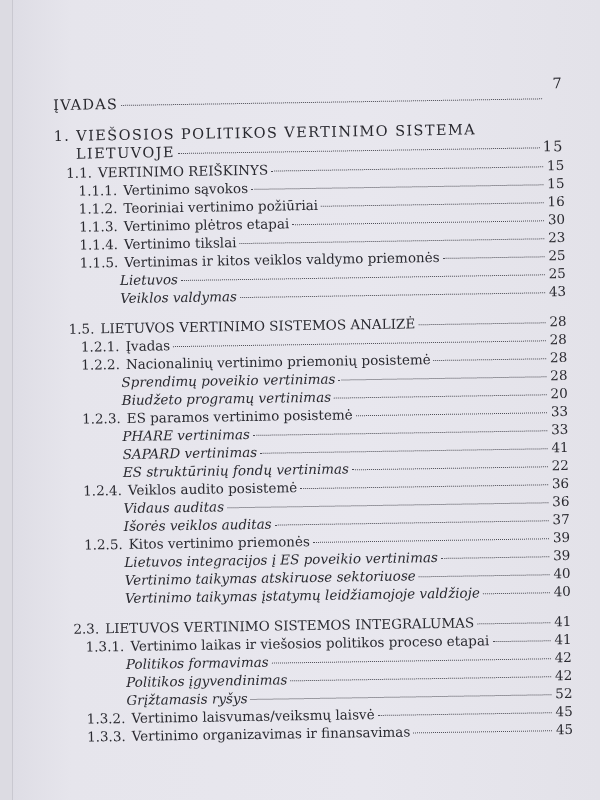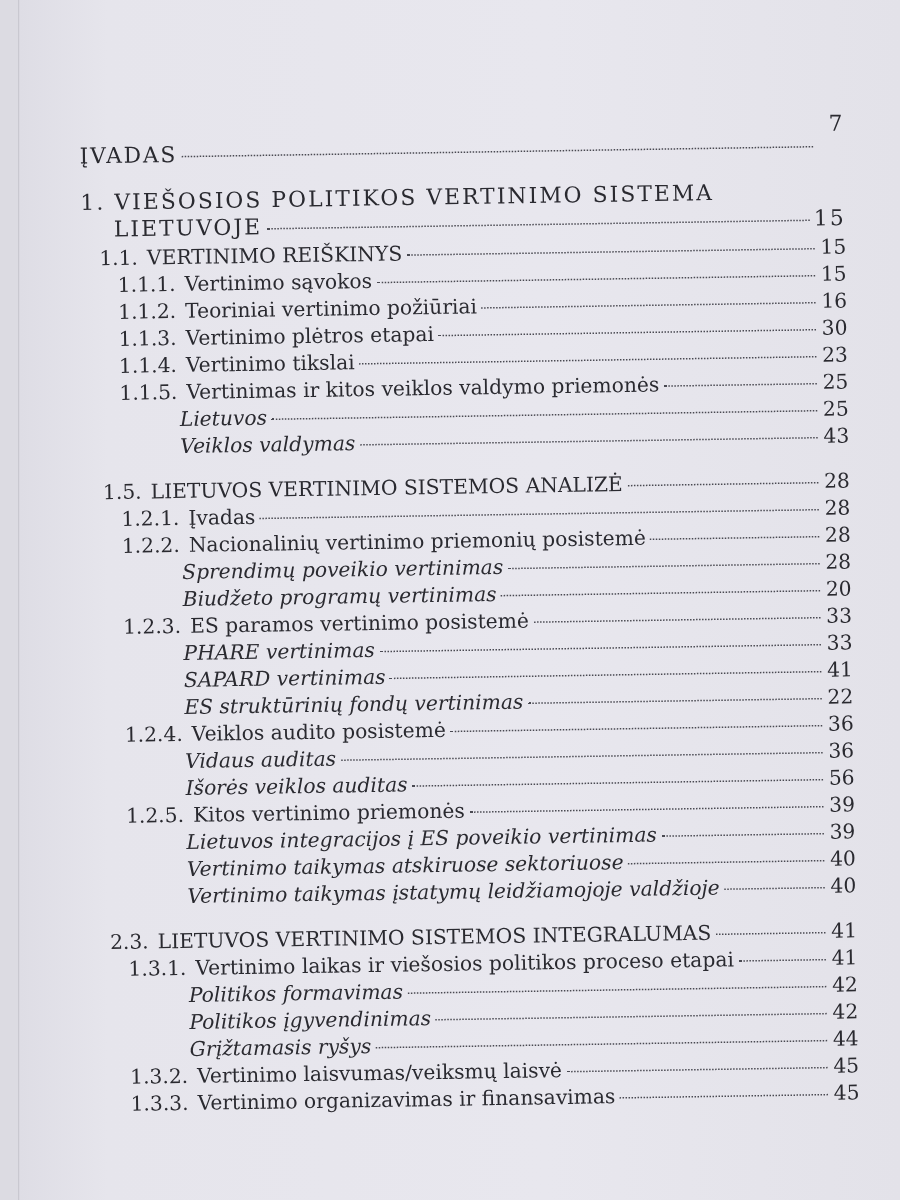--- a/index.html
+++ b/index.html
@@ -176,21 +176,21 @@
       <span class="page-no">36</span>
     </div>
     <div class="row l3 italic">
       <span class="label">Vidaus auditas</span>
       <span class="dots"></span>
       <span class="page-no">36</span>
     </div>
     <div class="row l3 italic">
       <span class="label">Išorės veiklos auditas</span>
       <span class="dots"></span>
-      <span class="page-no">56</span>
+      <span class="page-no">37</span>
     </div>
     <div class="row l2">
       <span class="num">1.2.5.</span>
       <span class="label">Kitos vertinimo priemonės</span>
       <span class="dots"></span>
       <span class="page-no">39</span>
     </div>
     <div class="row l3 italic">
       <span class="label">Lietuvos integracijos į ES poveikio vertinimas</span>
       <span class="dots"></span>
@@ -225,21 +225,21 @@
       <span class="page-no">42</span>
     </div>
     <div class="row l3 italic">
       <span class="label">Politikos įgyvendinimas</span>
       <span class="dots"></span>
       <span class="page-no">42</span>
     </div>
     <div class="row l3 italic">
       <span class="label">Grįžtamasis ryšys</span>
       <span class="dots"></span>
-      <span class="page-no">44</span>
+      <span class="page-no">52</span>
     </div>
     <div class="row l2">
       <span class="num">1.3.2.</span>
       <span class="label">Vertinimo laisvumas/veiksmų laisvė</span>
       <span class="dots"></span>
       <span class="page-no">45</span>
     </div>
     <div class="row l2">
       <span class="num">1.3.3.</span>
       <span class="label">Vertinimo organizavimas ir finansavimas</span>

